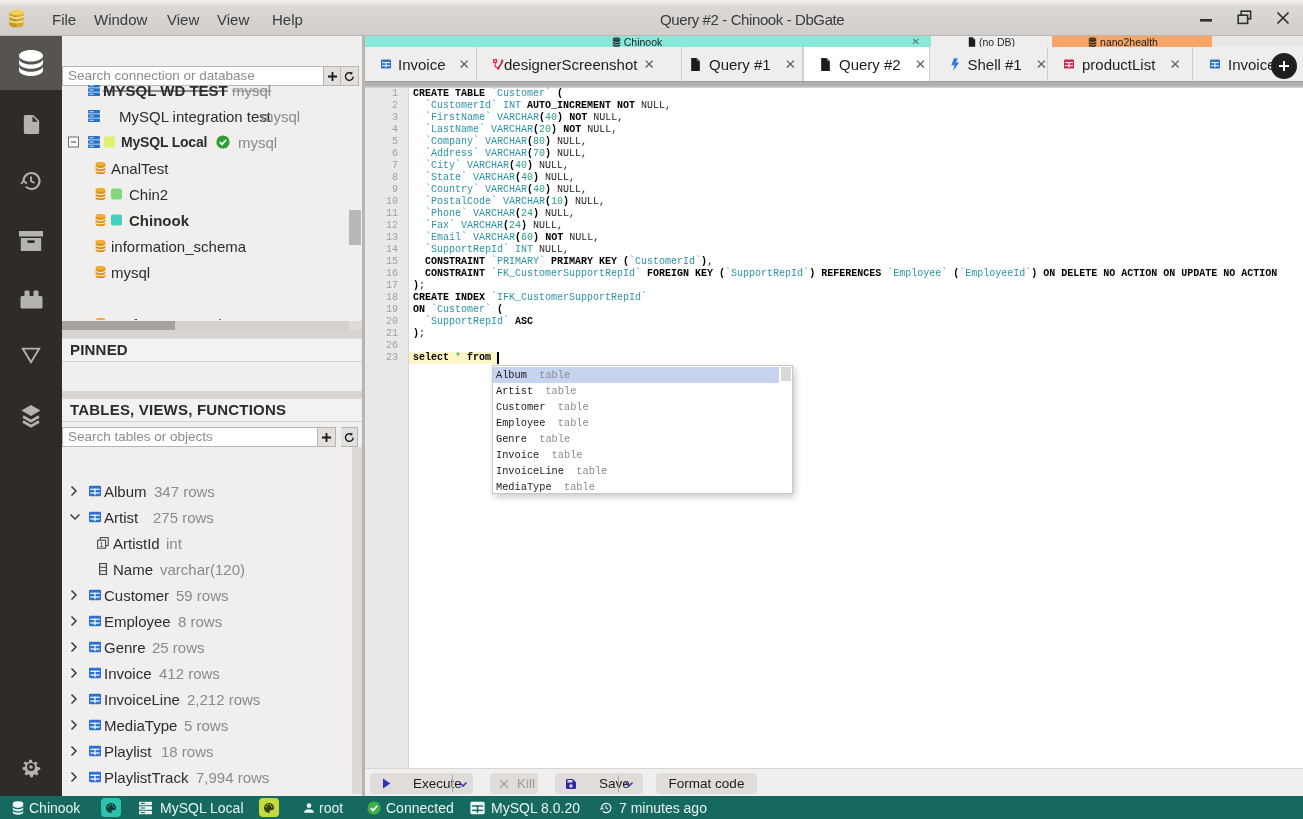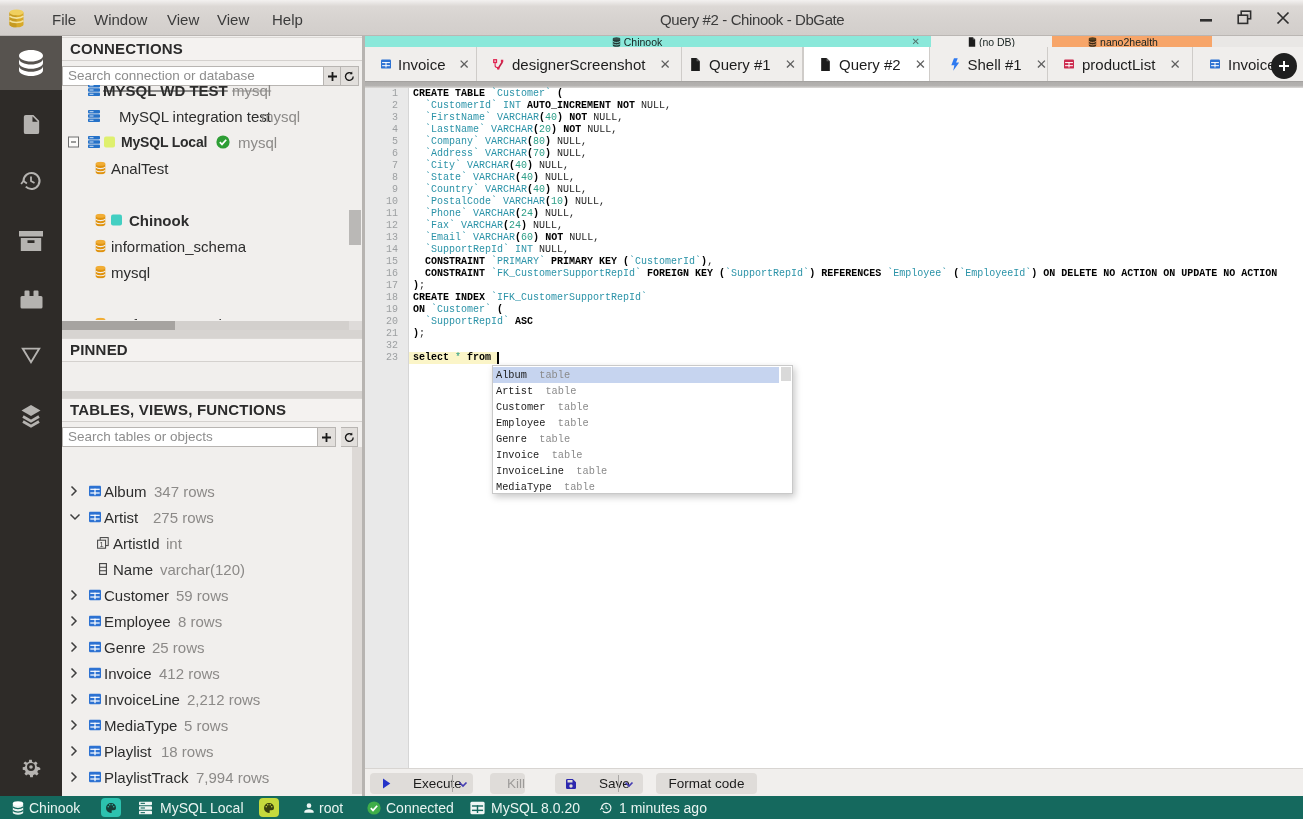--- a/index.html
+++ b/index.html
@@ -131,21 +131,20 @@
         <path d="M4 18.5 l8 4.6 8-4.6" stroke="#b5b3b0" stroke-width="2.8" fill="none"></path>
       </svg>
   </div>
   <div class="railcell" style="top:704px">
     <svg width="24" height="24" viewBox="0 0 24 24">
         <path fill="#b5b3b0" d="M12 8a4 4 0 1 0 0 8 4 4 0 0 0 0-8zm9.4 5.5-.1 1.3-2.3.4a7 7 0 0 1-.7 1.7l1.3 1.9-1.8 1.8-1.9-1.3a7 7 0 0 1-1.7.7l-.4 2.3h-2.6l-.4-2.3a7 7 0 0 1-1.7-.7l-1.9 1.3-1.8-1.8 1.3-1.9a7 7 0 0 1-.7-1.7l-2.3-.4v-2.6l2.3-.4a7 7 0 0 1 .7-1.7L4.4 8.2l1.8-1.8 1.9 1.3a7 7 0 0 1 1.7-.7l.4-2.3h2.6l.4 2.3a7 7 0 0 1 1.7.7l1.9-1.3 1.8 1.8-1.3 1.9a7 7 0 0 1 .7 1.7l2.3.4zM12 10.2a1.8 1.8 0 1 1 0 3.6 1.8 1.8 0 0 1 0-3.6z" fill-rule="evenodd"></path>
       </svg>
   </div>
 </div>
 <div class="ab" id="panel">
-  <div class="whead" style="top:1px">CONNECTIONS</div>
   <div class="srch" style="top:30px;width:262px">Search connection or database</div>
   <div class="sbtn" style="top:30px;left:262px;width:17px">
       <svg width="11" height="11" viewBox="0 0 11 11">
         <path d="M5.5 1v9M1 5.5h9" stroke="#1a1a1a" stroke-width="1.8"></path>
       </svg>
     </div>
   <div class="sbtn" style="top:30px;left:279px;width:18px">
       <svg width="11" height="11" viewBox="0 0 12 12" fill="none">
         <path d="M10 6a4.2 4.2 0 1 1-1.3-3" stroke="#1a1a1a" stroke-width="1.5"></path>
         <path d="M9 .5v3h-3z" fill="#1a1a1a"></path>
@@ -208,20 +207,30 @@
     </div>
     <div class="row" style="top:70px">
       <svg class="ric db" style="left:33px" width="11" height="13" viewBox="0 0 11 13">
           <path d="M.7 2.3 v8.4 c0 1.2 2.1 2.1 4.8 2.1 s4.8-.9 4.8-2.1 V2.3 z" fill="#e0930f"></path>
           <ellipse cx="5.5" cy="2.3" rx="4.8" ry="2" fill="#f1ad35"></ellipse>
           <path d="M.7 5.6 c1 .9 2.7 1.5 4.8 1.5 s3.8-.6 4.8-1.5" stroke="#f1efed" stroke-width="1.1" fill="none"></path>
           <path d="M.7 8.8 c1 .9 2.7 1.5 4.8 1.5 s3.8-.6 4.8-1.5" stroke="#f1efed" stroke-width="1.1" fill="none"></path>
         </svg>
       <span class="rt" style="left:49px">AnalTest</span>
     </div>
+    <div class="row" style="top:96px">
+      <svg class="ric db" style="left:33px" width="11" height="13" viewBox="0 0 11 13">
+          <path d="M.7 2.3 v8.4 c0 1.2 2.1 2.1 4.8 2.1 s4.8-.9 4.8-2.1 V2.3 z" fill="#e0930f"></path>
+          <ellipse cx="5.5" cy="2.3" rx="4.8" ry="2" fill="#f1ad35"></ellipse>
+          <path d="M.7 5.6 c1 .9 2.7 1.5 4.8 1.5 s3.8-.6 4.8-1.5" stroke="#f1efed" stroke-width="1.1" fill="none"></path>
+          <path d="M.7 8.8 c1 .9 2.7 1.5 4.8 1.5 s3.8-.6 4.8-1.5" stroke="#f1efed" stroke-width="1.1" fill="none"></path>
+        </svg>
+      <span class="sq" style="left:49px;background:#7fd97c"></span>
+      <span class="rt" style="left:67px">Chin2</span>
+    </div>
     <div class="row" style="top:122px">
       <svg class="ric db" style="left:33px" width="11" height="13" viewBox="0 0 11 13">
           <path d="M.7 2.3 v8.4 c0 1.2 2.1 2.1 4.8 2.1 s4.8-.9 4.8-2.1 V2.3 z" fill="#e0930f"></path>
           <ellipse cx="5.5" cy="2.3" rx="4.8" ry="2" fill="#f1ad35"></ellipse>
           <path d="M.7 5.6 c1 .9 2.7 1.5 4.8 1.5 s3.8-.6 4.8-1.5" stroke="#f1efed" stroke-width="1.1" fill="none"></path>
           <path d="M.7 8.8 c1 .9 2.7 1.5 4.8 1.5 s3.8-.6 4.8-1.5" stroke="#f1efed" stroke-width="1.1" fill="none"></path>
         </svg>
       <span class="sq" style="left:49px;background:#43cfc2"></span>
       <span class="rt" style="left:67px;font-weight:bold">Chinook</span>
     </div>
@@ -454,21 +463,21 @@
   <div class="tab" style="left:0;width:112px;padding-left:16px;gap:7px">
     <svg width="10" height="10" viewBox="0 0 12 11">
         <rect width="12" height="11" rx="1.4" fill="#2d72d2"></rect>
         <rect x="1.3" y="3.2" width="9.4" height="1.2" fill="#fff"></rect>
         <rect x="1.3" y="6.9" width="9.4" height="1.2" fill="#fff"></rect>
         <rect x="5.4" y="3.2" width="1.2" height="6.5" fill="#fff"></rect>
       </svg>
     <span>Invoice</span>
       <span class="tabx" style="margin-left:6px">✕</span>
   </div>
-  <div class="tab" style="left:112px;width:205px;padding-left:16px;gap:8px">
+  <div class="tab" style="left:112px;width:205px;padding-left:16px;">
     <svg width="11" height="11" viewBox="0 0 12 12" fill="none">
         <rect x="0.8" y="0.8" width="3" height="3" stroke="#e02450" stroke-width="1.4"></rect>
         <path d="M2.3 3.8 v3.2 c0 1.6 1.5 2.4 3.2 2.4" stroke="#e02450" stroke-width="1.2"></path>
         <path d="M5.2 11 L10.2 3.2" stroke="#c21f45" stroke-width="1.8"></path>
         <rect x="8.6" y="0.8" width="2.6" height="2.6" fill="#e02450"></rect>
         <rect x="4.4" y="8.8" width="2.6" height="2.6" fill="#e02450"></rect>
       </svg>
     <span>designerScreenshot</span>
       <span class="tabx" style="margin-left:6px">✕</span>
   </div>
@@ -536,21 +545,21 @@
         <div class="ln" style="top:132px">12</div>
         <div class="ln" style="top:144px">13</div>
         <div class="ln" style="top:156px">14</div>
         <div class="ln" style="top:168px">15</div>
         <div class="ln" style="top:180px">16</div>
         <div class="ln" style="top:192px">17</div>
         <div class="ln" style="top:204px">18</div>
         <div class="ln" style="top:216px">19</div>
         <div class="ln" style="top:228px">20</div>
         <div class="ln" style="top:240px">21</div>
-        <div class="ln" style="top:252px">32</div>
+        <div class="ln" style="top:252px">26</div>
         <div class="ln" style="top:264px">23</div>
       </div>
     <div id="lines">
         <div class="ab" style="left:44px;top:264px;width:89px;height:12px;background:#fbf5c8"></div>
         <div class="cl" style="top:0px"><b>CREATE TABLE</b> <span class="t">`Customer`</span> <b>(</b></div>
         <div class="cl" style="top:12px">  <span class="t">`CustomerId`</span> <span class="t">INT</span> <b>AUTO_INCREMENT NOT</b> NULL,</div>
         <div class="cl" style="top:24px">  <span class="t">`FirstName`</span> <span class="t">VARCHAR</span><b>(</b><span class="n">40</span><b>)</b> <b>NOT</b> NULL,</div>
         <div class="cl" style="top:36px">  <span class="t">`LastName`</span> <span class="t">VARCHAR</span><b>(</b><span class="n">20</span><b>)</b> <b>NOT</b> NULL,</div>
         <div class="cl" style="top:48px">  <span class="t">`Company`</span> <span class="t">VARCHAR</span><b>(</b><span class="n">80</span><b>)</b> NULL,</div>
         <div class="cl" style="top:60px">  <span class="t">`Address`</span> <span class="t">VARCHAR</span><b>(</b><span class="n">70</span><b>)</b> NULL,</div>
@@ -590,21 +599,21 @@
     <div class="tbtn" style="left:5px;width:103px;padding-left:12px">
       <svg width="9" height="11" viewBox="0 0 9 11">
           <path d="M1 0.5 L8.3 5.5 L1 10.5z" fill="#2433c8"></path>
         </svg>
       <span style="margin-left:22px">Execute</span>
       <span style="position:absolute;left:82px;top:2px;bottom:2px;width:1px;background:#aaa8a6"></span>
       <svg style="position:absolute;left:88px;top:8px" width="10" height="7" viewBox="0 0 10 7" fill="none">
           <path d="M1.5 1.5 l3.5 3.5 3.5-3.5" stroke="#453db2" stroke-width="1.7"></path>
         </svg>
     </div>
-    <div class="tbtn" style="left:125px;width:35px;padding-left:9px;color:#9d9b99">
+    <div class="tbtn" style="left:125px;width:48px;padding-left:9px;color:#9d9b99">
       <svg width="10" height="10" viewBox="0 0 10 10">
           <path d="M1 1l8 8M9 1L1 9" stroke="#a5a3a1" stroke-width="1.4"></path>
         </svg>
       <span style="margin-left:8px">Kill</span>
     </div>
     <div class="tbtn" style="left:190px;width:88px;padding-left:10px">
       <svg width="12" height="12" viewBox="0 0 24 24">
           <path fill="#2d28ae" fill-rule="evenodd" d="M15.5 2H4.5A2.5 2.5 0 0 0 2 4.5v15A2.5 2.5 0 0 0 4.5 22h15a2.5 2.5 0 0 0 2.5-2.5V8.5L15.5 2z M12 19.5a3.4 3.4 0 1 1 0-6.8 3.4 3.4 0 0 1 0 6.8z M15 9H5V4h10z"></path>
         </svg>
       <span style="margin-left:22px">Save</span>
@@ -660,14 +669,14 @@
       <rect x="1.3" y="3.2" width="9.4" height="1.2" fill="#14695e"></rect>
       <rect x="1.3" y="6.9" width="9.4" height="1.2" fill="#14695e"></rect>
       <rect x="5.4" y="3.2" width="1.2" height="6.5" fill="#14695e"></rect>
     </svg>
   <span class="st" style="left:491px">MySQL 8.0.20</span>
   <svg class="sic" style="left:599px" width="14" height="14" viewBox="0 0 24 24" fill="none" stroke="#eef6f4" stroke-width="2">
       <path d="M4.5 12a8 8 0 1 1 2.3 5.6"></path>
       <path d="M4.5 12 l-2.4 3 M4.5 12 l3.4 2.4" stroke-width="1.8"></path>
       <path d="M12 7.5 V12 l3.5 2" stroke-width="1.8"></path>
     </svg>
-  <span class="st" style="left:619px">1 minutes ago</span>
+  <span class="st" style="left:619px">7 minutes ago</span>
 </div>
 
 </body></html>

